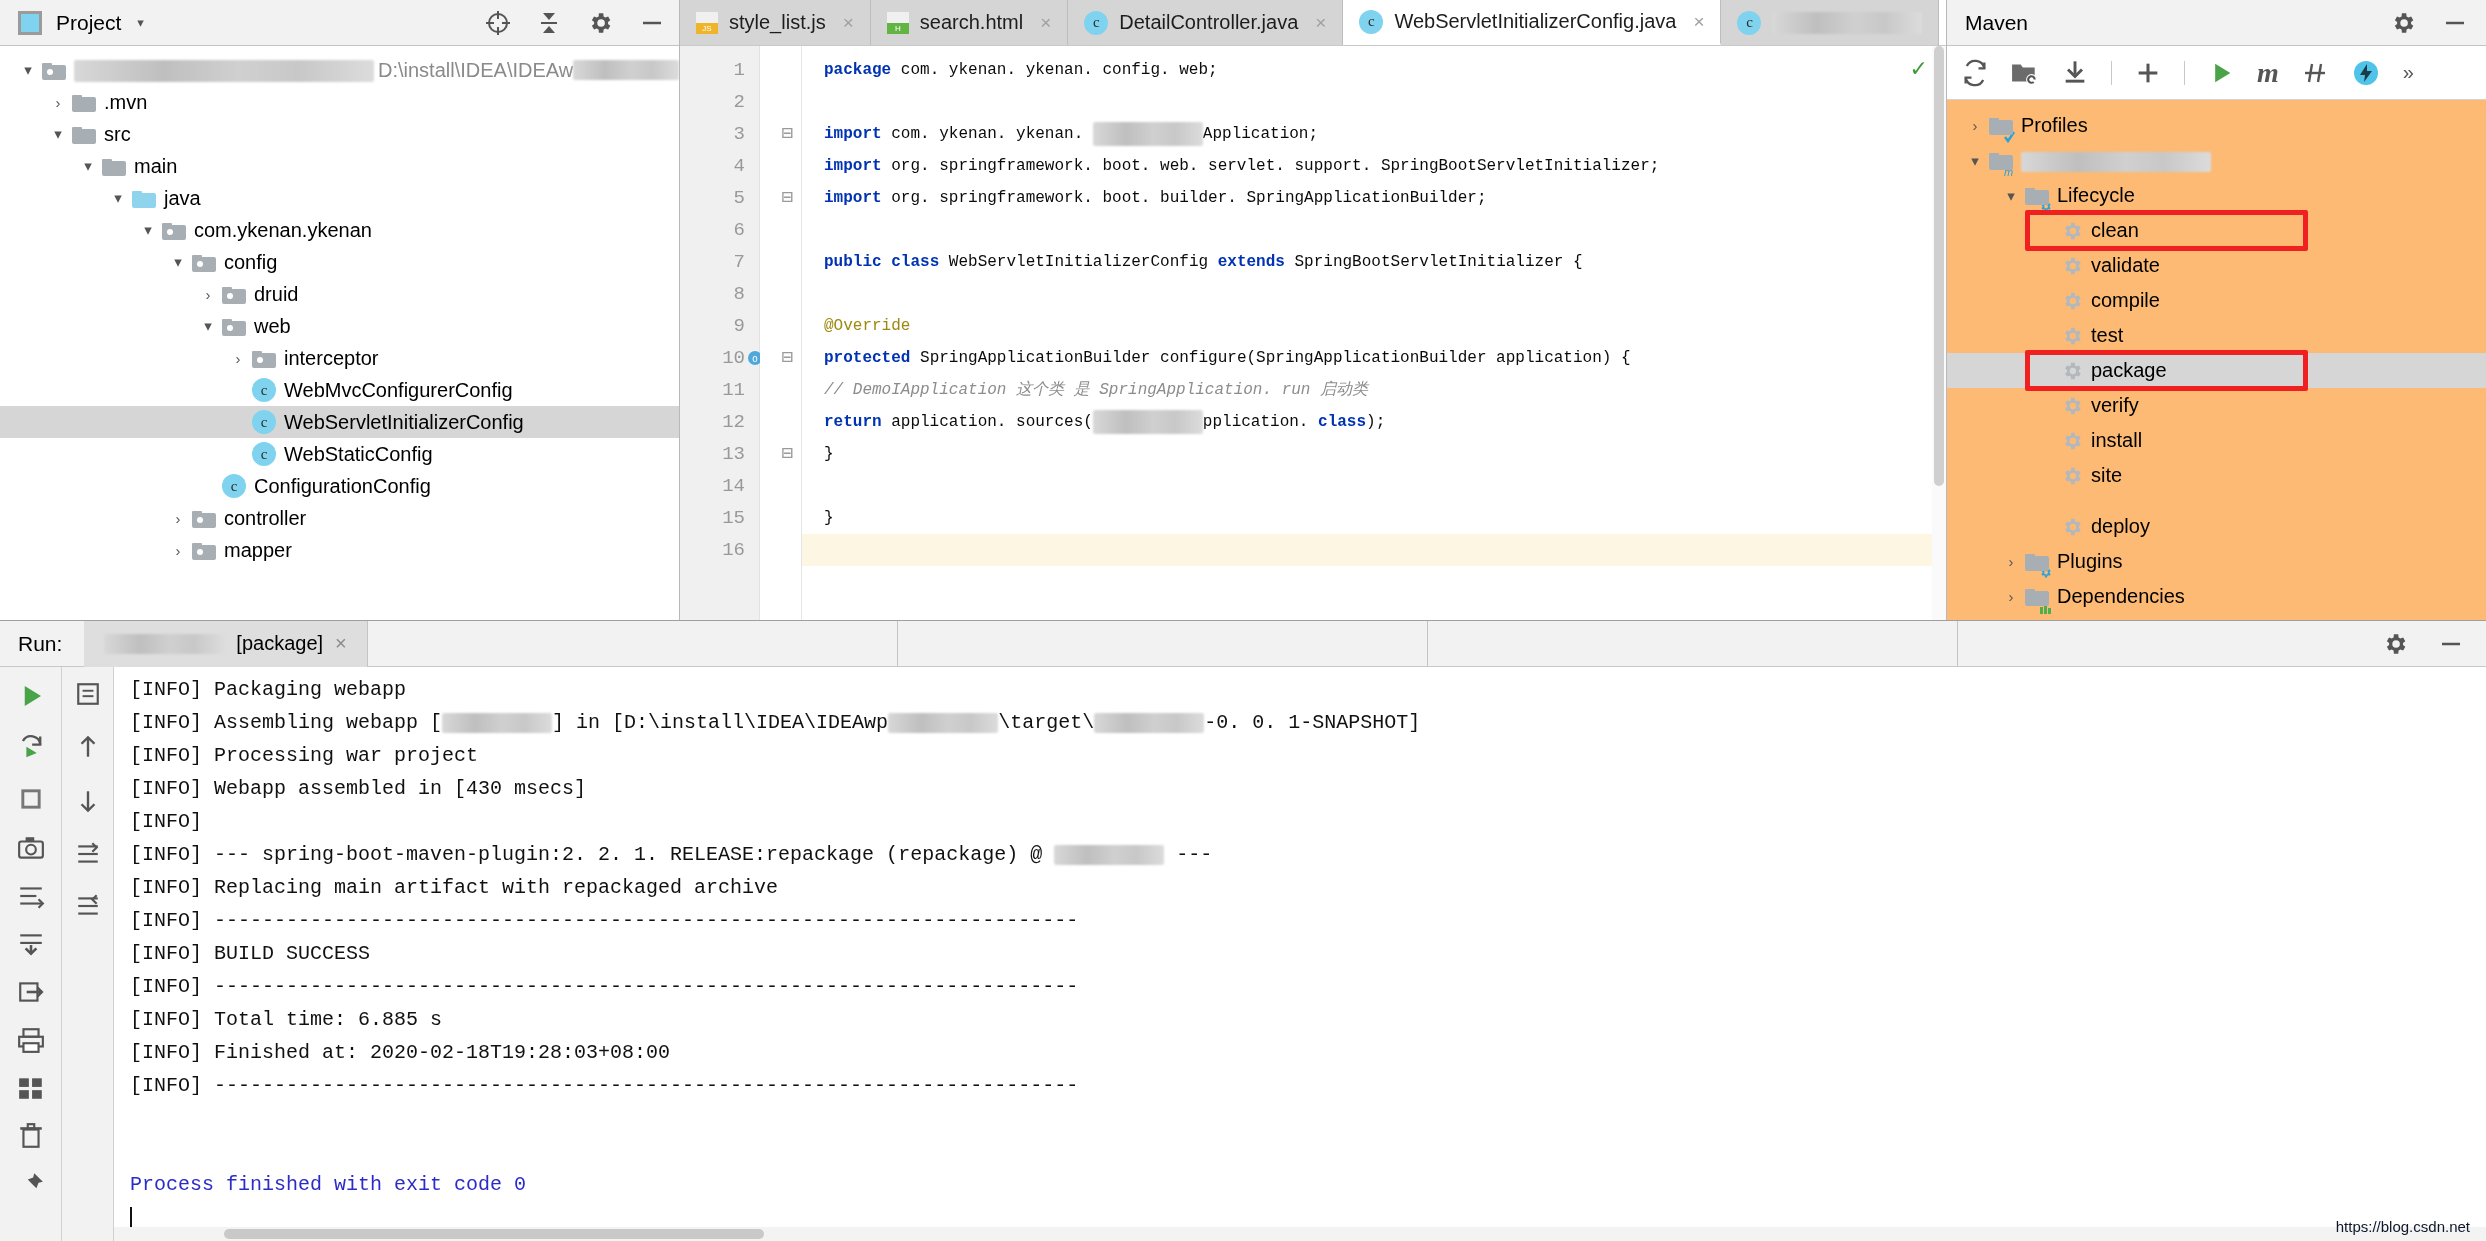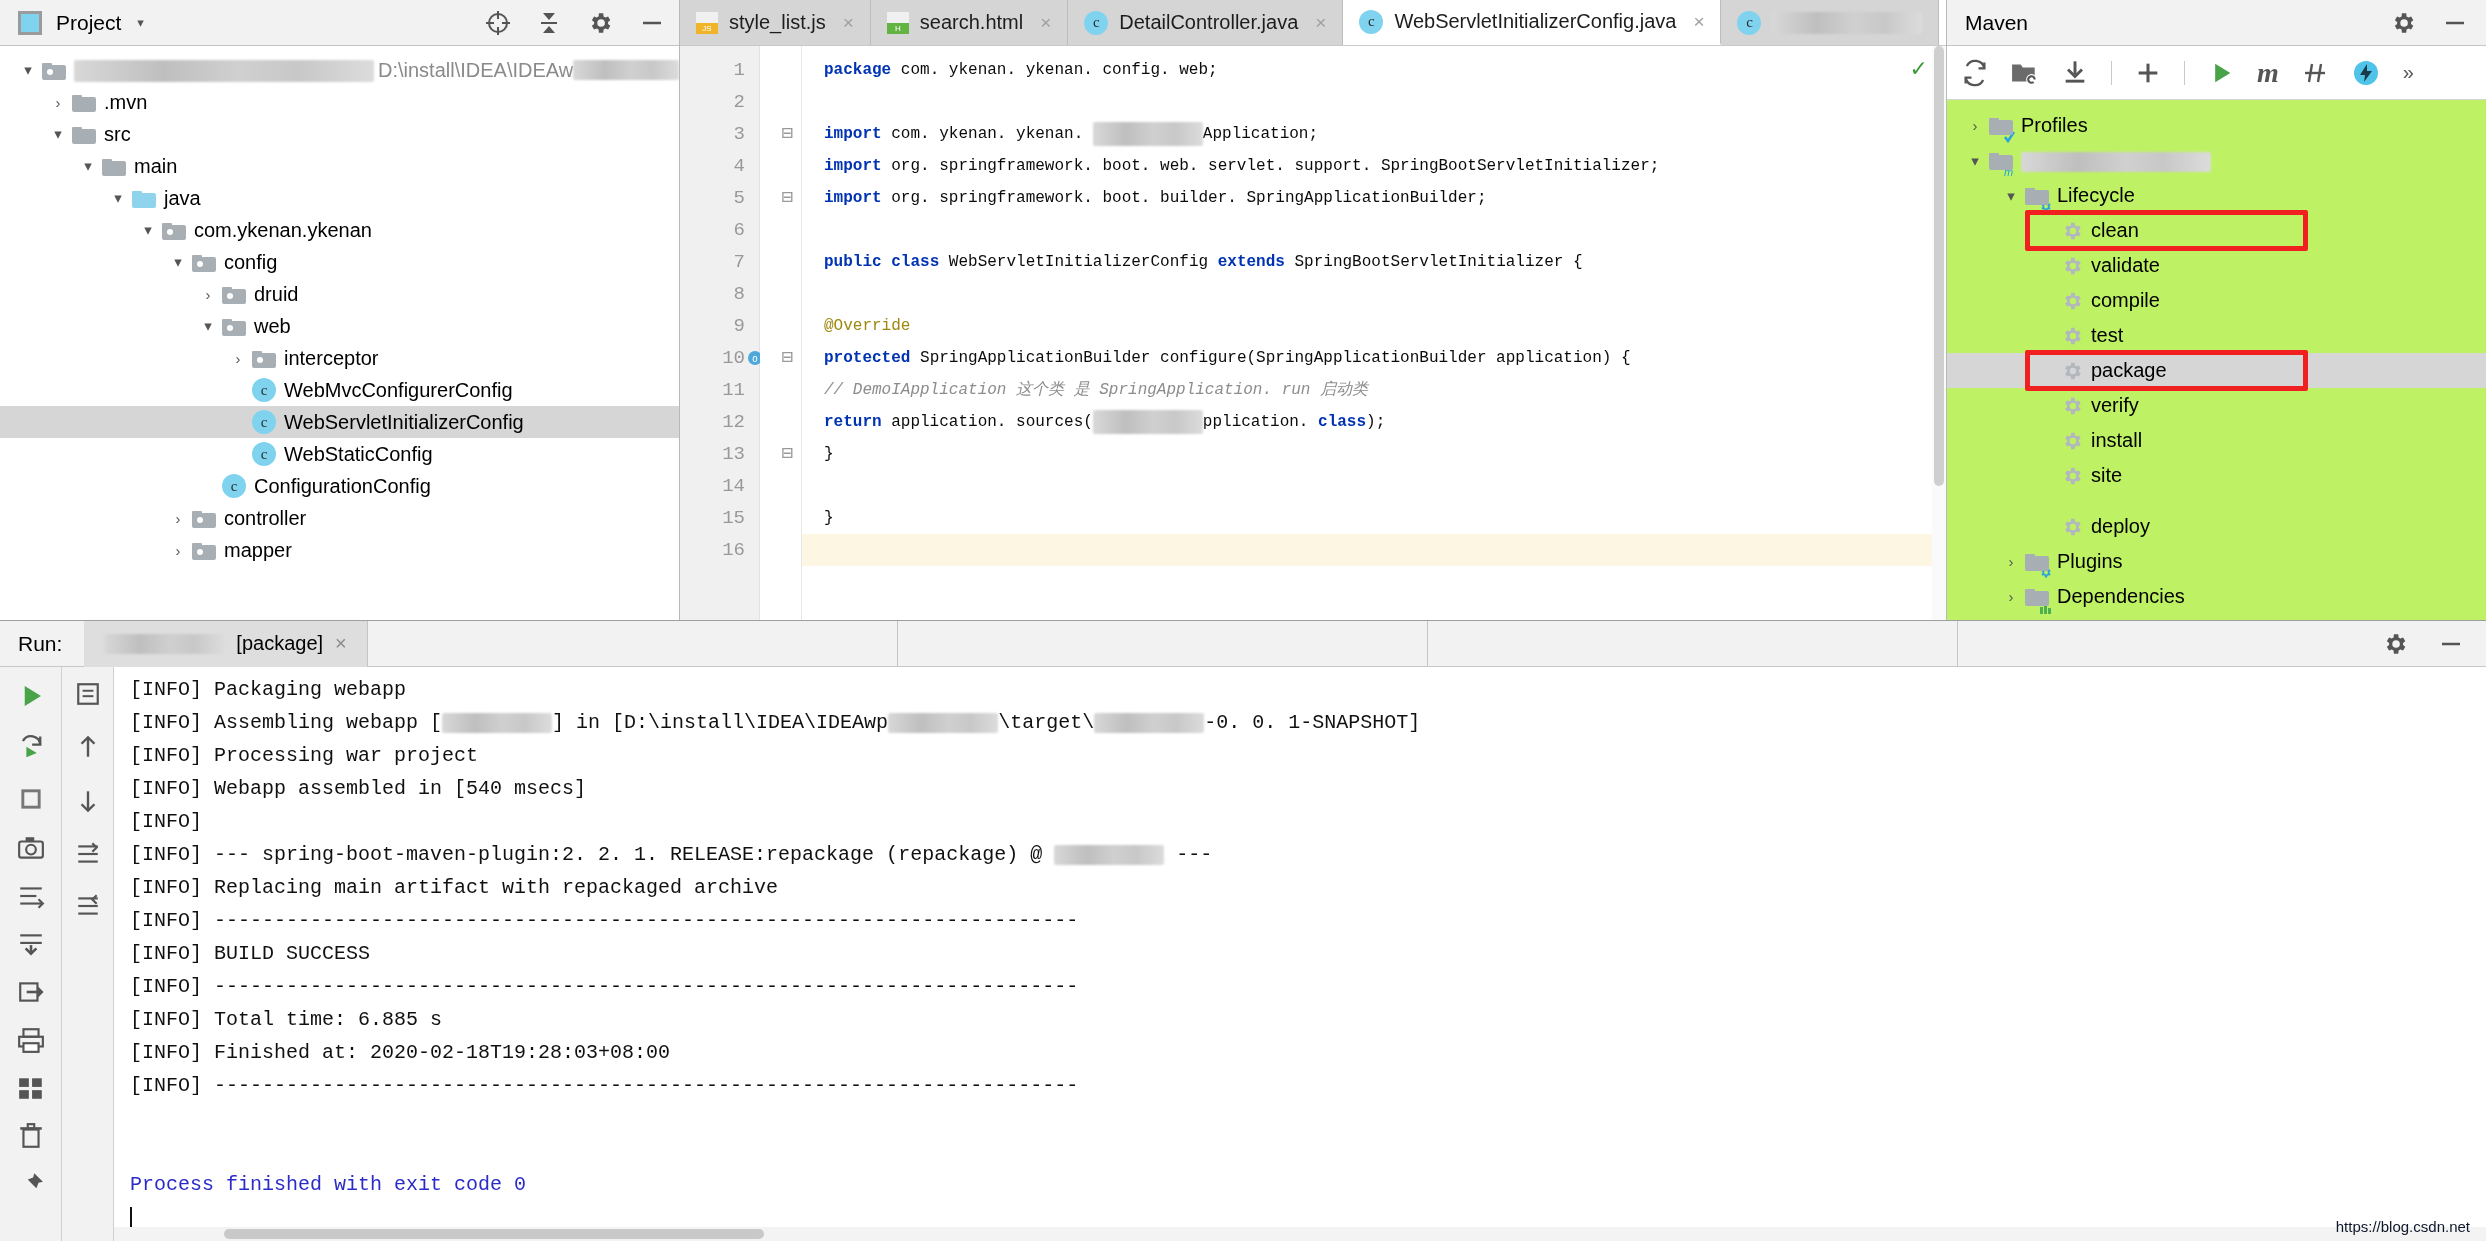--- a/index.html
+++ b/index.html
@@ -75,21 +75,21 @@
   .kw { color: #0033b3; font-weight: bold; }
   .cmt { color: #8c8c8c; font-style: italic; }
   .ann { color: #9e880d; }
   .cl.hl { background: #fdf6e3; }
   .scroll-v { position: absolute; right: 0; top: 0; width: 14px; height: 100%; background: #fafafa; }
   .scroll-v .thumb { position: absolute; left: 2px; top: 0; width: 10px; height: 440px; background: #cfcfcf;
                      border-radius: 5px; }
   .check { position: absolute; right: 18px; top: 10px; color: #3c9a3c; font-size: 22px; }
 
   
-  .maven { width: 540px; height: 620px; background: #bef264; border-left: 1px solid #b8b8b8;
+  .maven { width: 540px; height: 620px; background: #fdba74; border-left: 1px solid #b8b8b8;
            display: flex; flex-direction: column; }
   .mv-header { height: 46px; background: #f2f2f2; border-bottom: 1px solid #c4c4c4; display: flex;
                align-items: center; padding: 0 18px; }
   .mv-title { font-size: 21px; color: #000; }
   .mv-hright { margin-left: auto; display: flex; gap: 26px; align-items: center; }
   .mv-toolbar { height: 54px; border-bottom: 1px solid #d4d4d4; display: flex; align-items: center;
                 padding: 0 14px; gap: 22px; background: #fff; }
   .mv-sep { width: 1px; height: 24px; background: #c9c9c9; }
   .mv-tree { flex: 1; padding-top: 8px; font-size: 20px; overflow: hidden; position: relative; }
   .mnode { height: 35px; display: flex; align-items: center; white-space: nowrap; position: relative; }
@@ -709,21 +709,21 @@
               <polyline points="20,2 16,6 20,10" fill="none" stroke="#555" stroke-width="2"></polyline>
             </svg>
         </span>
       </div>
 
       <div class="console">
         <div id="console-lines">
             <div class="cline">[INFO] Packaging webapp</div>
             <div class="cline"><span>[INFO] Assembling webapp [</span><span class="blur" style="width: 110px; height: 20px;"></span><span>] in [D:\install\IDEA\IDEAwp</span><span class="blur" style="width: 110px; height: 20px;"></span><span>\target\</span><span class="blur" style="width: 110px; height: 20px;"></span><span>-0. 0. 1-SNAPSHOT]</span></div>
             <div class="cline">[INFO] Processing war project</div>
-            <div class="cline">[INFO] Webapp assembled in [540 msecs]</div>
+            <div class="cline">[INFO] Webapp assembled in [430 msecs]</div>
             <div class="cline">[INFO]</div>
             <div class="cline"><span>[INFO] --- spring-boot-maven-plugin:2. 2. 1. RELEASE:repackage (repackage) @ </span><span class="blur" style="width: 110px; height: 20px;"></span><span> ---</span></div>
             <div class="cline">[INFO] Replacing main artifact with repackaged archive</div>
             <div class="cline">[INFO] ------------------------------------------------------------------------</div>
             <div class="cline">[INFO] BUILD SUCCESS</div>
             <div class="cline">[INFO] ------------------------------------------------------------------------</div>
             <div class="cline">[INFO] Total time:  6.885 s</div>
             <div class="cline">[INFO] Finished at: 2020-02-18T19:28:03+08:00</div>
             <div class="cline">[INFO] ------------------------------------------------------------------------</div>
             <div class="cline">&nbsp;</div>

